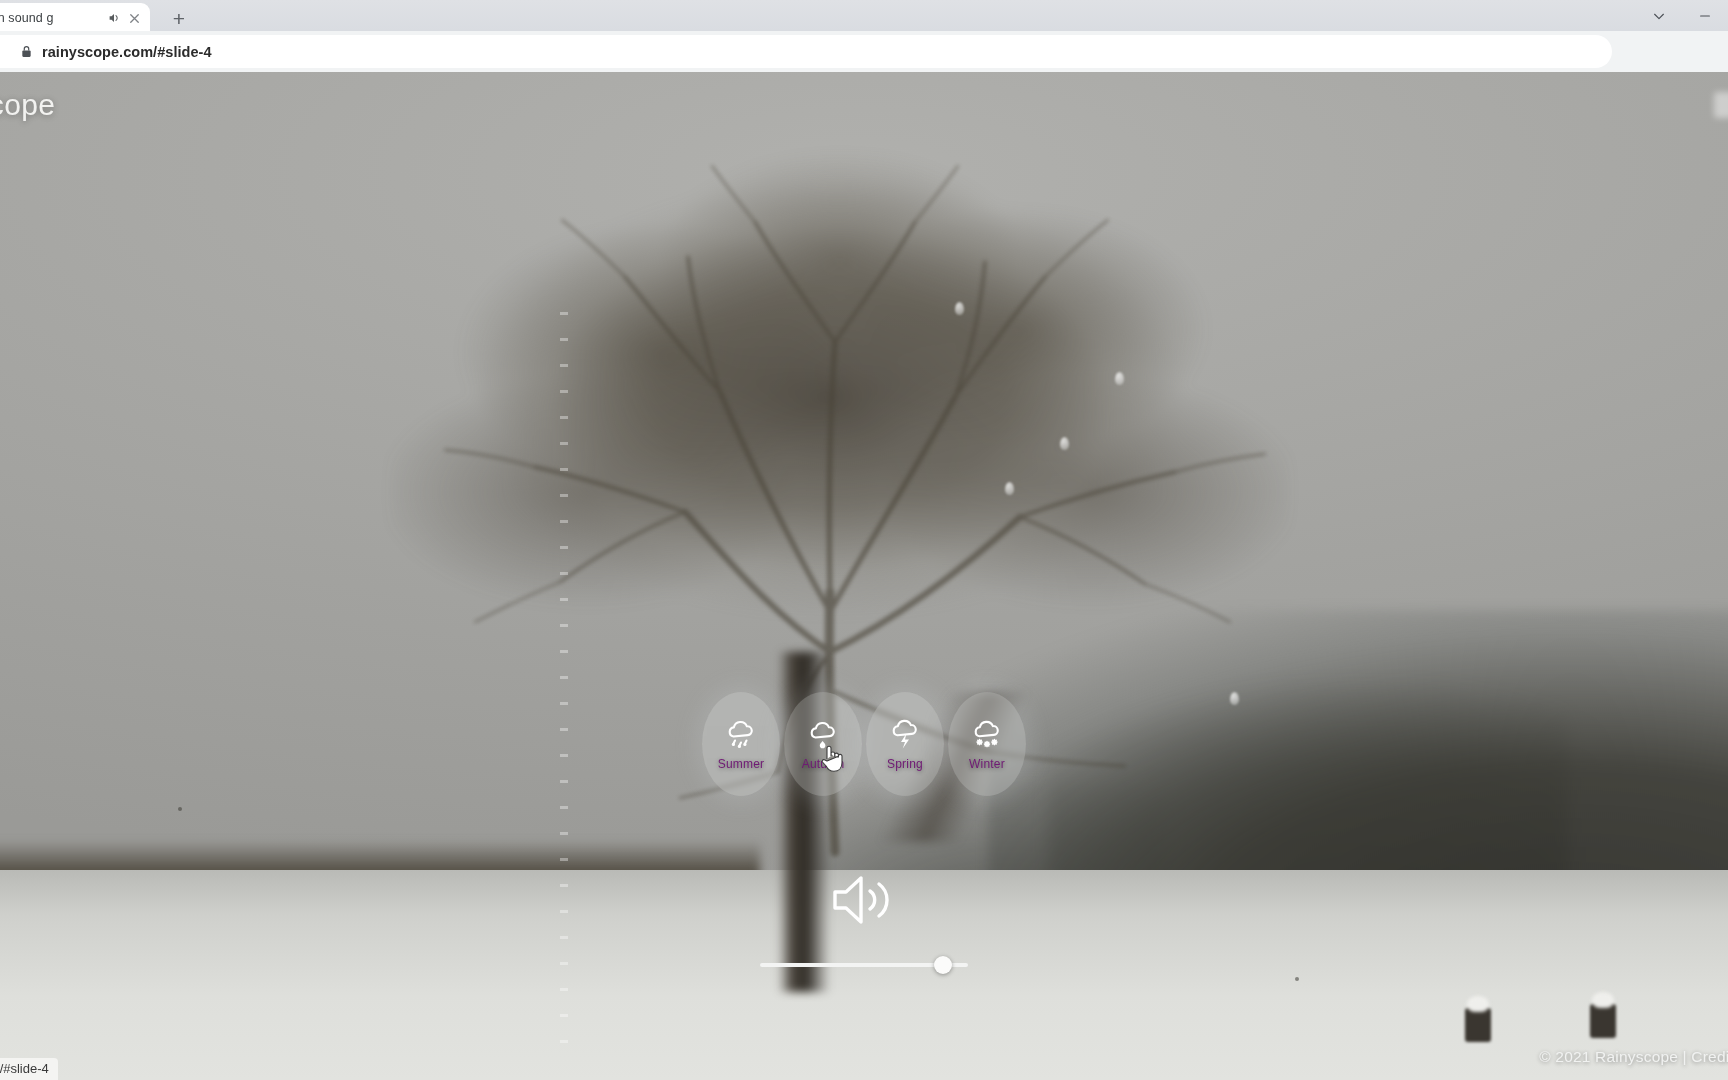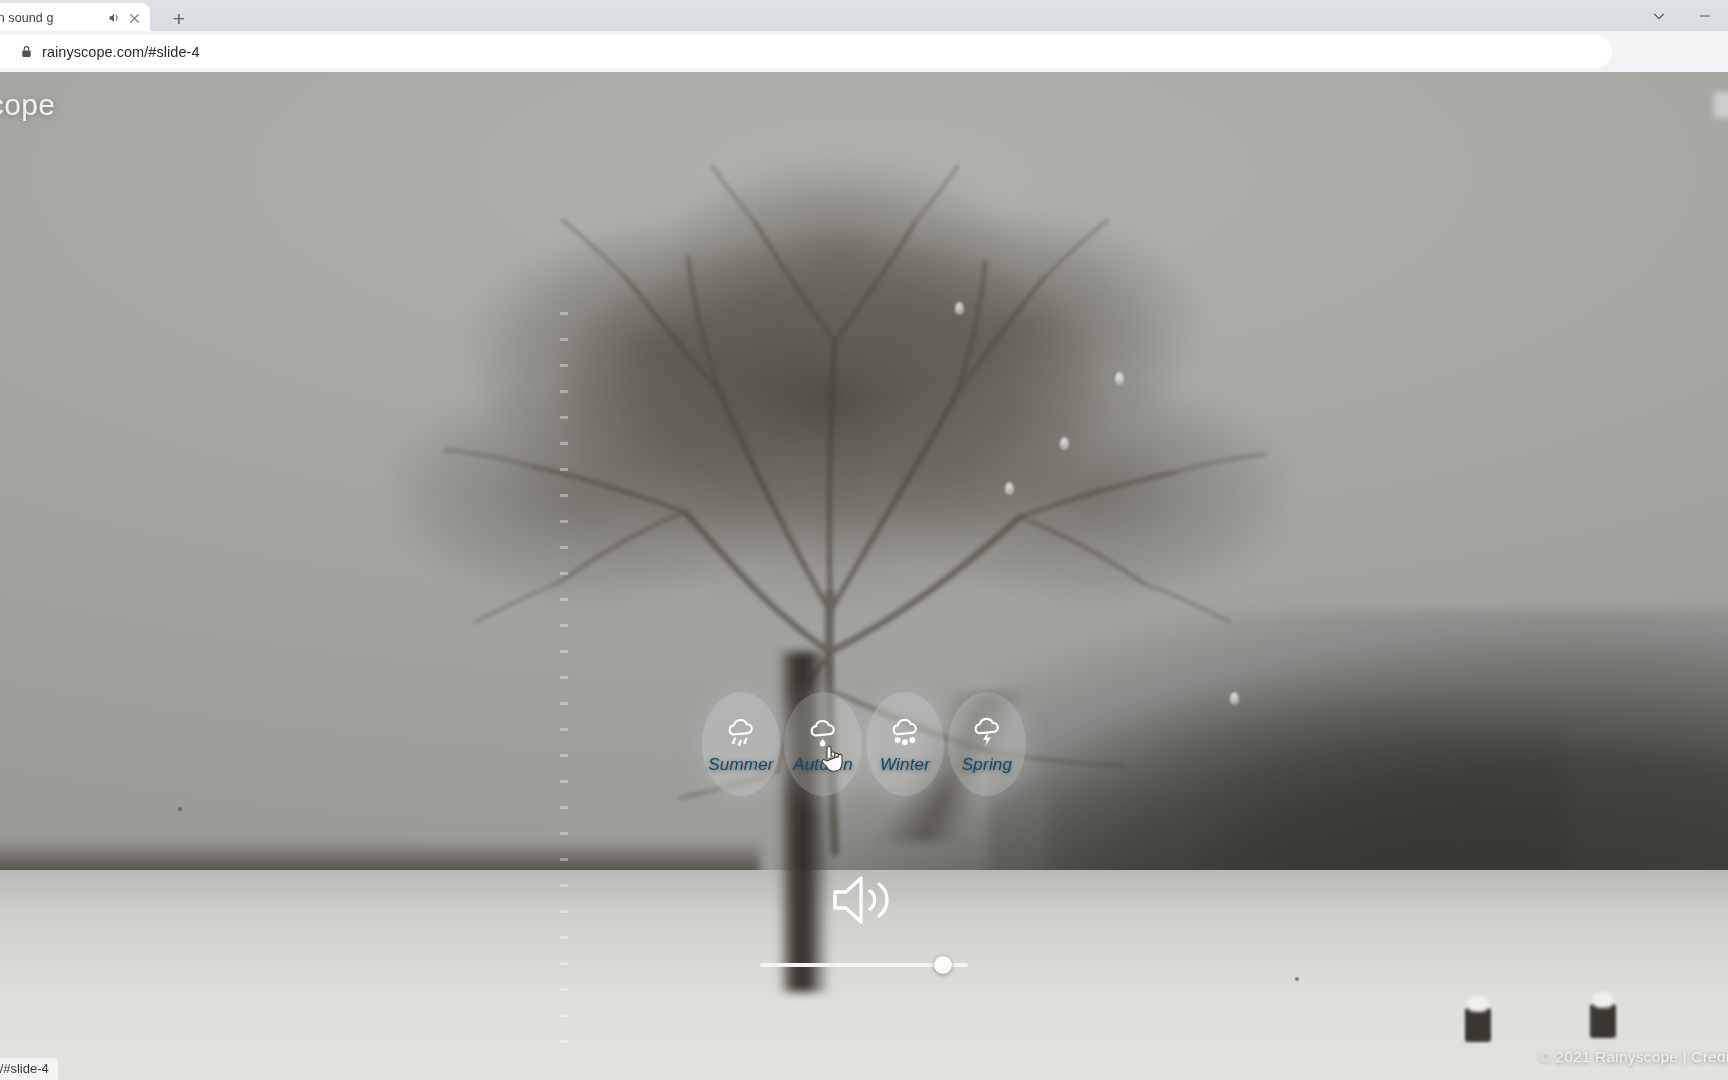--- a/index.html
+++ b/index.html
@@ -40,21 +40,21 @@
   .toolbar {
     position:absolute; left:0; top:31px; width:1728px; height:41px;
     background:#f1f3f4;
   }
   .omnibox {
     position:absolute; left:-50px; top:4px; width:1662px; height:33px;
     background:#ffffff; border-radius:17px;
     display:flex; align-items:center; padding:0 10px 0 70px; gap:9px;
   }
   .lock-icon { width:13px; height:15px; flex:none; }
-  .url { font-size:14.5px; color:#2b2b2b; letter-spacing:.05px; flex:1; }
+  .url { font-size:14.5px; color:#2b2b2b; letter-spacing:.05px; flex:1;font-weight:bold; }
   .omni-actions { position:absolute; right:62px; top:36px; display:flex; gap:8px; align-items:center; }
   .omni-ico { width:26px; height:26px; display:flex; align-items:center; justify-content:center; cursor:pointer; }
 
   
   .viewport {
     position:absolute; left:0; top:72px; width:1728px; height:1008px;
     overflow:hidden; background:#a0a09e;
   }
 
   
@@ -149,22 +149,22 @@
     width:78px; height:104px; border-radius:50%;
     background:rgba(225,228,230,.30);
     backdrop-filter:blur(2px);
     display:flex; flex-direction:column; align-items:center; justify-content:center;
     gap:6px; cursor:pointer;
     box-shadow:0 0 22px 6px rgba(210,215,220,.18);
   }
   .mode .ico { width:40px; height:34px; display:flex; align-items:center; justify-content:center; }
   .mode .ico svg { width:40px; height:34px; }
   .mode .lbl {
-    font-size:17px; color:#0c4a6e; letter-spacing:.2px;
-    text-shadow:0 1px 4px rgba(0,0,0,.45); line-height:1;font-style:italic;
+    font-size:12px; color:#701a75; letter-spacing:.2px;
+    text-shadow:0 1px 4px rgba(0,0,0,.45); line-height:1;
   }
 
   .volume-wrap {
     position:absolute; left:50%; top:795px; transform:translateX(-50%);
     display:flex; flex-direction:column; align-items:center; gap:22px;
   }
   .spk { width:74px; height:66px; cursor:pointer; }
   .slider { position:relative; width:208px; height:20px; display:flex; align-items:center; cursor:pointer; }
   .slider .track { width:100%; height:4px; border-radius:2px; background:#f3f4f3; }
   .slider .knob {
@@ -343,39 +343,39 @@
             <path d="M12.5 19.5a4.6 4.6 0 0 1 .3-9.1 6.9 6.9 0 0 1 13.1-1.1 4.4 4.4 0 0 1 .9 8.8z" fill="none" stroke="#fff" stroke-width="2.1" stroke-linejoin="round"></path>
             <path d="M19.6 23.1c1.9 2.2 2.8 3.3 2.8 4.3a2.8 2.8 0 0 1-5.6 0c0-1 .9-2.1 2.8-4.3z" fill="#fff"></path>
           </svg>
         </span>
         <span class="lbl">Autumn</span>
       </div>
 
       <div class="mode">
         <span class="ico">
           <svg viewBox="0 0 40 34">
+            <path d="M12.5 17.3a4.6 4.6 0 0 1 .3-9.1 6.9 6.9 0 0 1 13.1-1.1 4.4 4.4 0 0 1 .9 8.8z" fill="none" stroke="#fff" stroke-width="2.1" stroke-linejoin="round"></path>
+            <path d="M21.4 15.6l-5.4 8.4h4l-2.2 6.6 6.2-9h-4z" fill="#fff"></path>
+          </svg>
+        </span>
+        <span class="lbl">Spring</span>
+      </div>
+
+      <div class="mode">
+        <span class="ico">
+          <svg viewBox="0 0 40 34">
             <path d="M12.5 18.3a4.6 4.6 0 0 1 .3-9.1 6.9 6.9 0 0 1 13.1-1.1 4.4 4.4 0 0 1 .9 8.8z" fill="none" stroke="#fff" stroke-width="2.1" stroke-linejoin="round"></path>
             <g stroke="#fff" stroke-width="1.6" stroke-linecap="round">
               <path d="M12.6 21.6v5M10.1 24.1h5M10.8 22.3l3.6 3.6M14.4 22.3l-3.6 3.6"></path>
               <path d="M20 23.6v5M17.5 26.1h5M18.2 24.3l3.6 3.6M21.8 24.3l-3.6 3.6"></path>
               <path d="M27.4 21.6v5M24.9 24.1h5M25.6 22.3l3.6 3.6M29.2 22.3l-3.6 3.6"></path>
             </g>
           </svg>
         </span>
         <span class="lbl">Winter</span>
-      </div>
-
-      <div class="mode">
-        <span class="ico">
-          <svg viewBox="0 0 40 34">
-            <path d="M12.5 17.3a4.6 4.6 0 0 1 .3-9.1 6.9 6.9 0 0 1 13.1-1.1 4.4 4.4 0 0 1 .9 8.8z" fill="none" stroke="#fff" stroke-width="2.1" stroke-linejoin="round"></path>
-            <path d="M21.4 15.6l-5.4 8.4h4l-2.2 6.6 6.2-9h-4z" fill="#fff"></path>
-          </svg>
-        </span>
-        <span class="lbl">Spring</span>
       </div>
 
     </div>
 
     <div class="volume-wrap">
       <span class="spk">
         <svg viewBox="0 0 74 66">
           <path d="M8 25h11L34 11v44L19 41H8z" fill="none" stroke="#fff" stroke-width="3.4" stroke-linejoin="round"></path>
           <path d="M43 24a11 11 0 0 1 0 18" fill="none" stroke="#fff" stroke-width="3.4" stroke-linecap="round"></path>
           <path d="M52 17a20 20 0 0 1 0 32" fill="none" stroke="#fff" stroke-width="3.4" stroke-linecap="round"></path>

